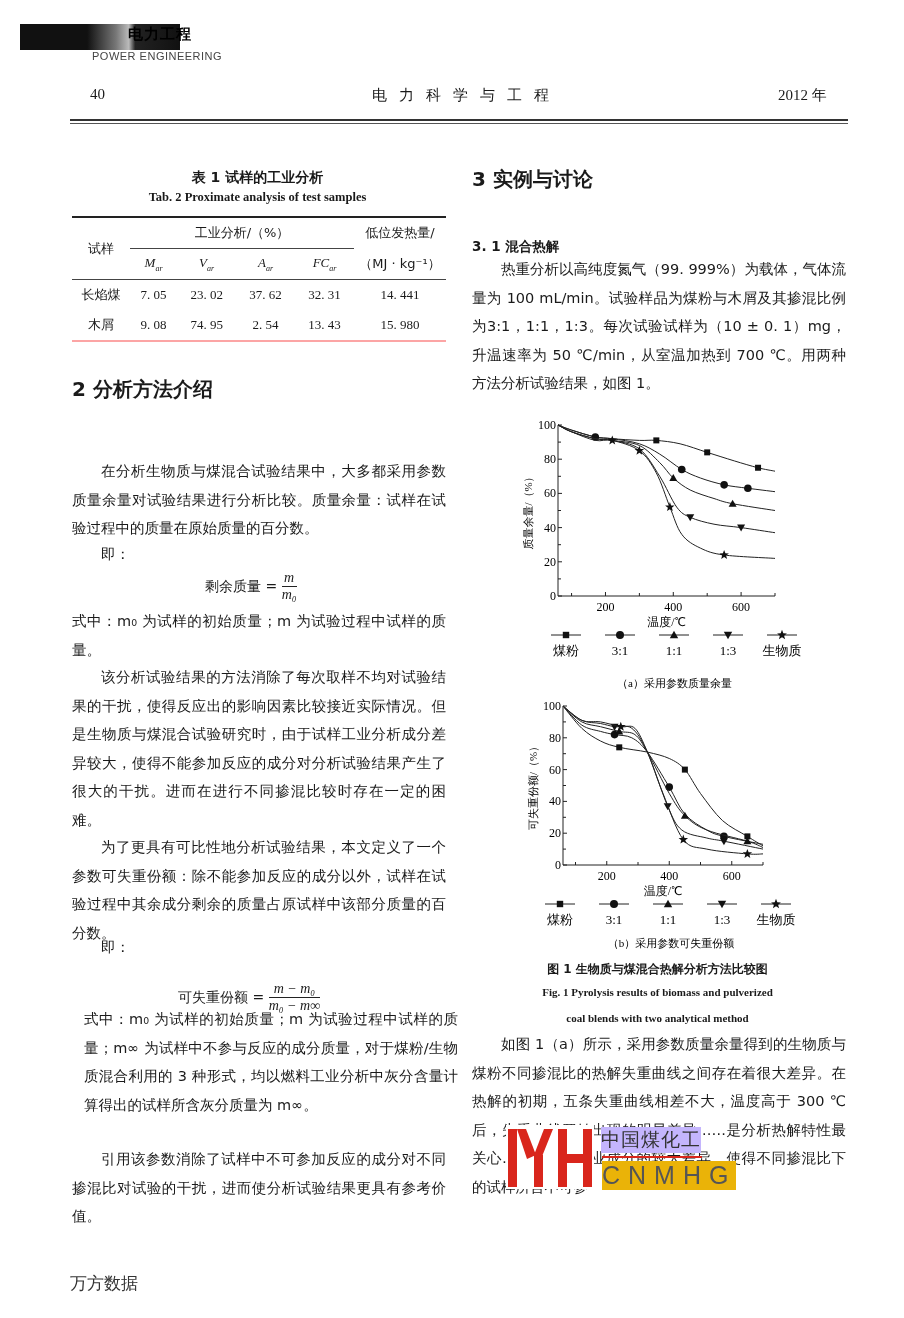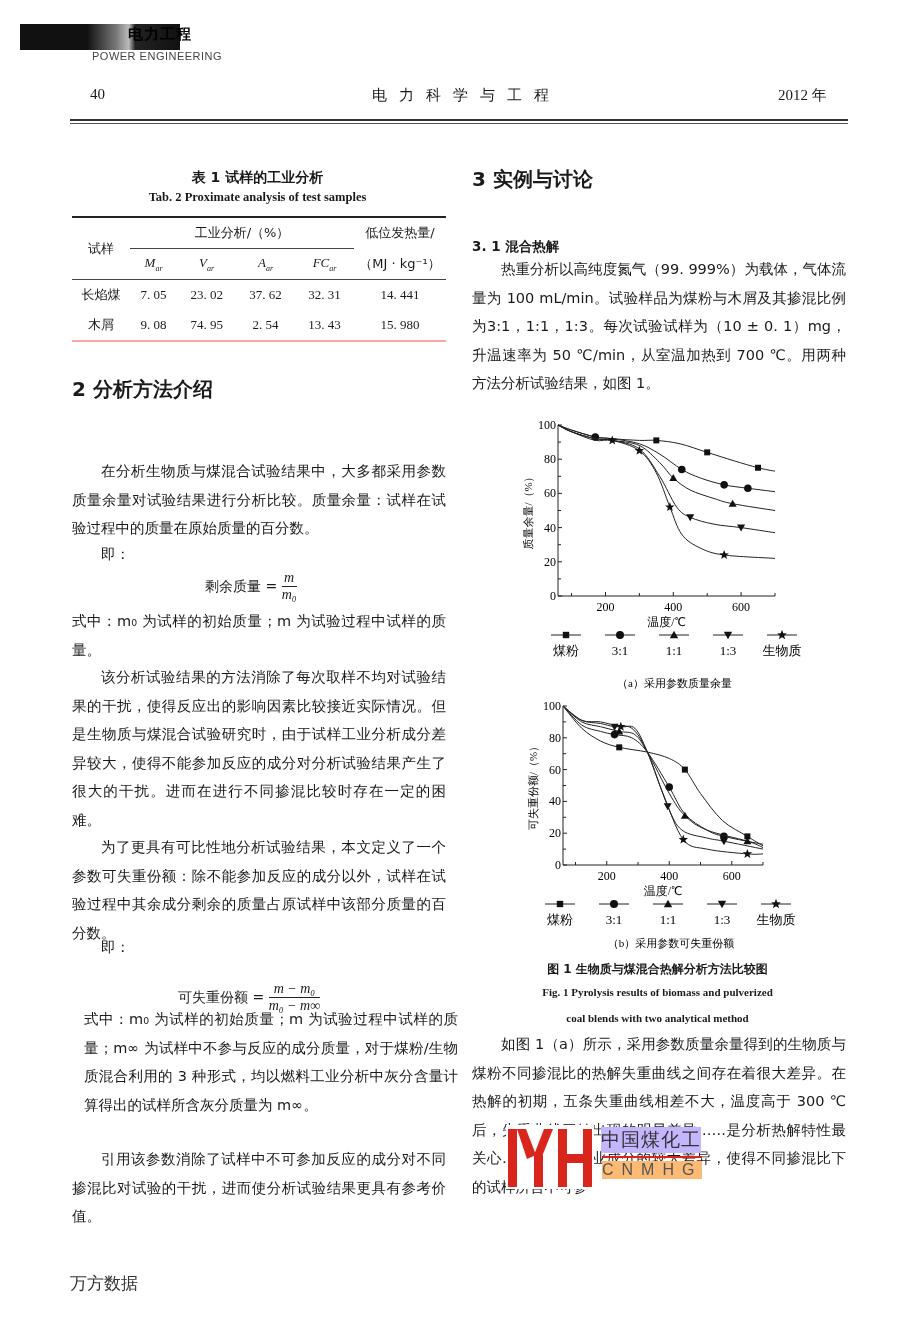--- a/index.html
+++ b/index.html
@@ -36,21 +36,21 @@
 
   svg text{font-family:"Liberation Serif",serif;}
   .fig-title{font-family:"DejaVu Sans",sans-serif;font-weight:bold;font-size:12px;}
   .fig-title-en{font-family:"Liberation Serif",serif;font-weight:bold;font-size:11px;}
   .footer{left:70px;top:1272px;font-family:"DejaVu Sans",sans-serif;font-size:17px;color:#333;}
 
   .wm{left:506px;top:1125px;width:228px;height:70px;}
   .wm-mark{position:absolute;left:0;top:0;width:88px;height:64px;background:#fff;}
   .wm-zh{position:absolute;left:95px;top:2px;font-family:"DejaVu Sans",sans-serif;font-size:19px;color:#333;background:#c4b5fd;letter-spacing:1px;}
   .wm-line{position:absolute;left:96px;top:31px;width:100px;height:2px;background:#d9261c;}
-  .wm-en{position:absolute;left:96px;top:36px;font-family:"Liberation Sans",sans-serif;font-size:16px;color:#555;letter-spacing:8px;background:#fdba74;}
+  .wm-en{position:absolute;left:96px;top:36px;font-family:"Liberation Sans",sans-serif;font-size:25px;color:#555;letter-spacing:8px;background:#eab308;}
 </style>
 </head>
 <body>
 
 <div class="abs logo-bar"></div>
 <div class="abs logo-text">电力工程</div>
 <div class="abs logo-sub">POWER ENGINEERING</div>
 <div class="abs pageno">40</div>
 <div class="abs journal">电力科学与工程</div>
 <div class="abs year">2012 年</div>

